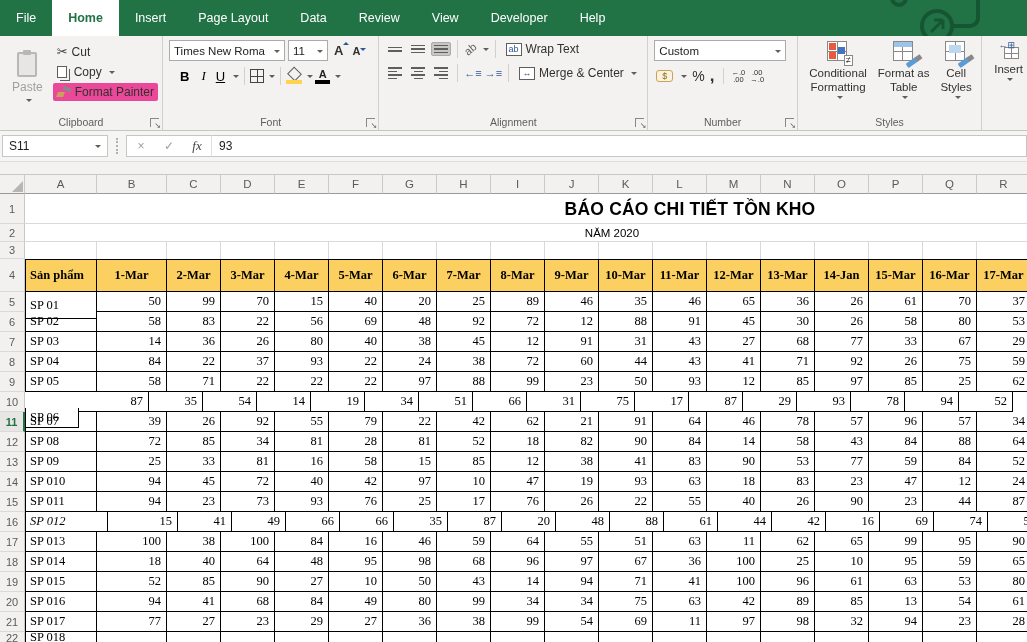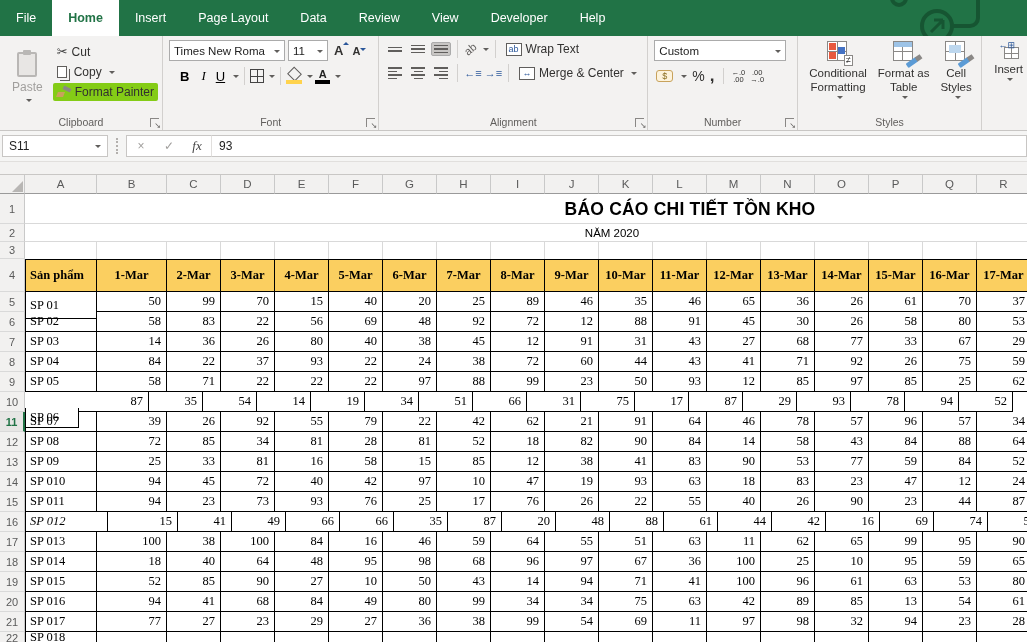--- a/index.html
+++ b/index.html
@@ -29,21 +29,21 @@
   .combo { background:#fff; border:1px solid #ABABAB; font-size:11.5px; color:#222; display:flex; align-items:center; justify-content:space-between; padding:1px 4px; height:21px; overflow:hidden; white-space:nowrap; }
 
   
   .g-clip { width:163px; display:flex; gap:4px; }
   .paste-btn { width:46px; display:flex; flex-direction:column; align-items:center; justify-content:center; gap:3px; color:#A19F9D; font-size:12px; cursor:default; }
   .clipboard-ic { width:20px; height:25px; border:2px solid #B9B7B5; border-radius:2px; position:relative; background:#E8E6E4; }
   .clipboard-ic::before { content:""; position:absolute; top:-4px; left:4px; width:8px; height:5px; background:#B9B7B5; border-radius:1px; }
   .clip-col { display:flex; flex-direction:column; justify-content:flex-start; gap:2px; padding-top:2px; }
   .scissors { font-size:13px; color:#444; }
   .copy-ic { width:10px; height:12px; border:1px solid #605E5C; background:#fff; box-shadow:2px 2px 0 #F3F2F1, 3px 3px 0 #605E5C; margin-right:3px; }
-  .fp { background:#84cc16; }
+  .fp { background:#ec4899; }
   .brush-ic { width:14px; height:10px; position:relative; }
   .brush-ic::before { content:""; position:absolute; left:0; top:5px; width:7px; height:5px; background:#C8A25C; transform:skewX(-20deg); }
   .brush-ic::after { content:""; position:absolute; right:0; top:0; width:8px; height:4px; background:#8A8886; transform:rotate(25deg); }
 
   
   .g-font { width:217px; }
   .fontrow1 { display:flex; align-items:center; gap:3px; }
   .fontrow2 { display:flex; align-items:center; gap:2px; margin-top:6px; padding-left:6px; }
   .fsz { font-size:13px; font-weight:bold; color:#323130; position:relative; padding:1px 3px; }
   .fsz .tri { position:absolute; top:0; right:-3px; width:0; height:0; border:3.5px solid transparent; }
@@ -428,21 +428,21 @@
           <div class="cell th" style="width: 54px; height: 33px;">4-Mar</div>
           <div class="cell th" style="width: 54px; height: 33px;">5-Mar</div>
           <div class="cell th" style="width: 54px; height: 33px;">6-Mar</div>
           <div class="cell th" style="width: 54px; height: 33px;">7-Mar</div>
           <div class="cell th" style="width: 54px; height: 33px;">8-Mar</div>
           <div class="cell th" style="width: 54px; height: 33px;">9-Mar</div>
           <div class="cell th" style="width: 54px; height: 33px;">10-Mar</div>
           <div class="cell th" style="width: 54px; height: 33px;">11-Mar</div>
           <div class="cell th" style="width: 54px; height: 33px;">12-Mar</div>
           <div class="cell th" style="width: 54px; height: 33px;">13-Mar</div>
-          <div class="cell th" style="width: 54px; height: 33px;">14-Mar</div>
+          <div class="cell th" style="width: 54px; height: 33px;">14-Jan</div>
           <div class="cell th" style="width: 54px; height: 33px;">15-Mar</div>
           <div class="cell th" style="width: 54px; height: 33px;">16-Mar</div>
           <div class="cell th" style="width: 54px; height: 33px;">17-Mar</div>
         </div>
         <div class="srow" style="height: 20px;">
           <div class="gut" style="height: 20px;">5</div>
           <div class="cell dc name" style="width: 72px; height: 27px;">SP 01</div>
           <div class="cell dc" style="width: 70px; height: 20px;">50</div>
           <div class="cell dc" style="width: 54px; height: 20px;">99</div>
           <div class="cell dc" style="width: 54px; height: 20px;">70</div>

